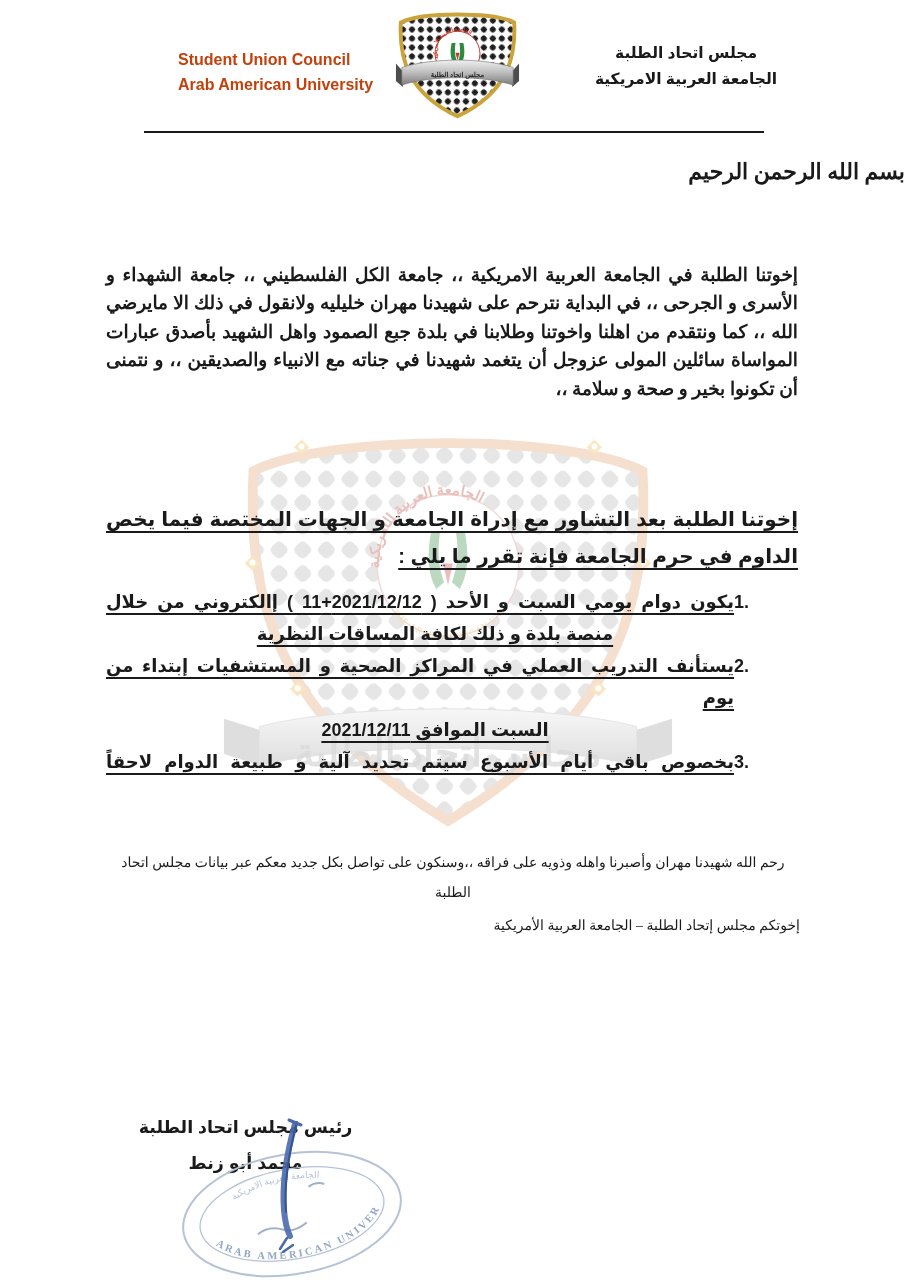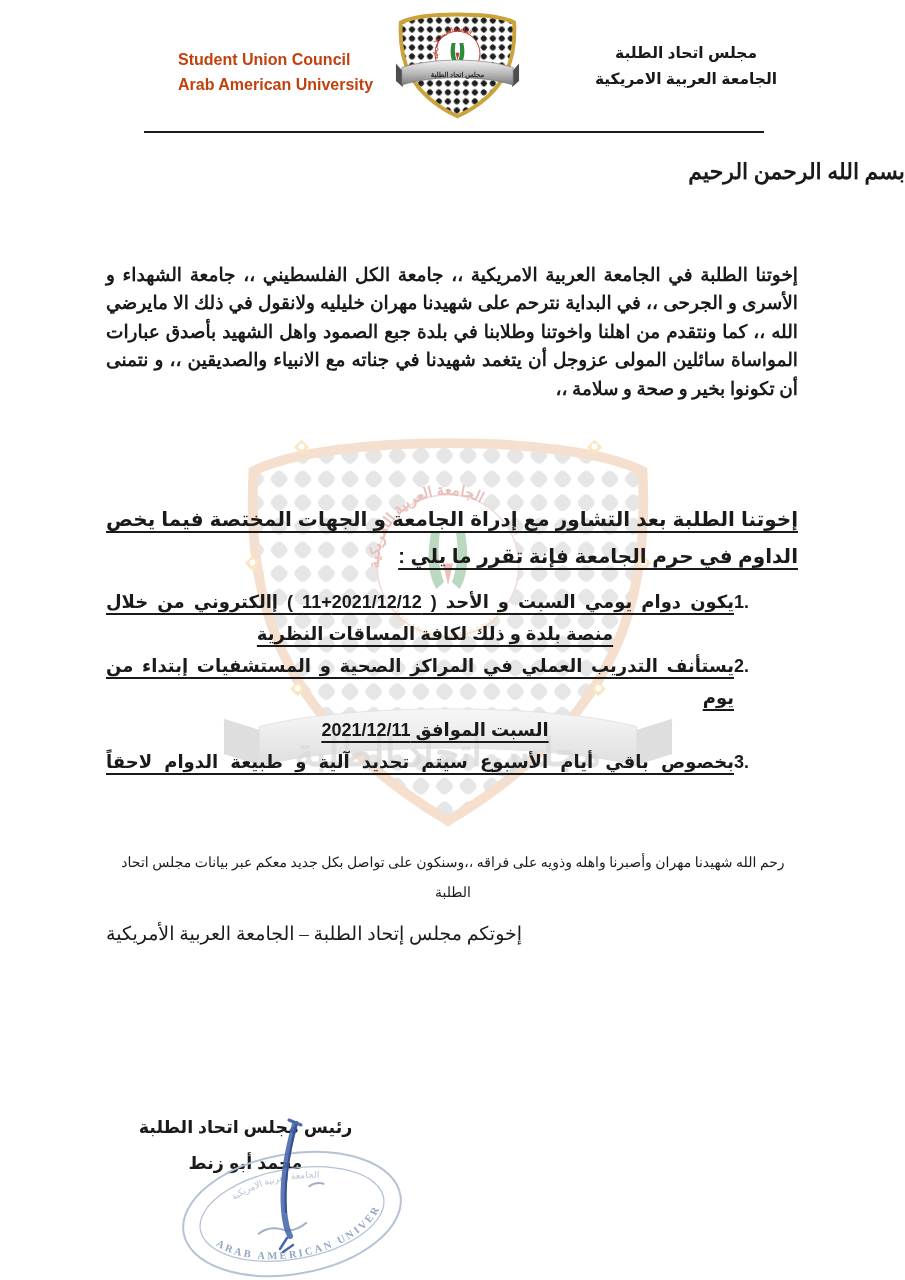--- a/index.html
+++ b/index.html
@@ -28,22 +28,22 @@
   .decision-line1{display:flex;direction:rtl;line-height:32px;}
   .decision-num{flex:0 0 30px;direction:ltr;text-align:left;}
   .decision-text{flex:1;text-align:justify;text-align-last:justify;
          text-decoration:underline;text-underline-offset:5px;text-decoration-thickness:2px;}
   .decision-line2{line-height:32px;text-align:center;
          text-decoration:underline;text-underline-offset:5px;text-decoration-thickness:2px;}
   .decision-line2:empty{display:none;}
 
   .closing{position:absolute;left:106px;top:834px;width:694px;direction:rtl;text-align:center;
          font-size:14px;line-height:30px;}
-  .sign-off{position:absolute;left:106px;top:903px;width:694px;direction:rtl;text-align:left;
-         font-size:19px;}
+  .sign-off{position:absolute;left:106px;top:903px;width:694px;direction:rtl;text-align:right;
+         font-size:14px;}
 
   .signature{position:absolute;left:128px;top:1117px;width:235px;direction:rtl;text-align:center;
          font-family:"Liberation Sans","DejaVu Sans",sans-serif;font-weight:bold;font-size:17.5px;z-index:2;}
   .sig-name{margin-top:15px;}
 
   .watermark{position:absolute;left:222px;top:420px;width:452px;opacity:.32;z-index:0;pointer-events:none;}
   .content{position:relative;z-index:1;}
   .stamp{position:absolute;left:163px;top:1116px;width:258px;height:168px;z-index:3;pointer-events:none;}
 </style>
 </head>

